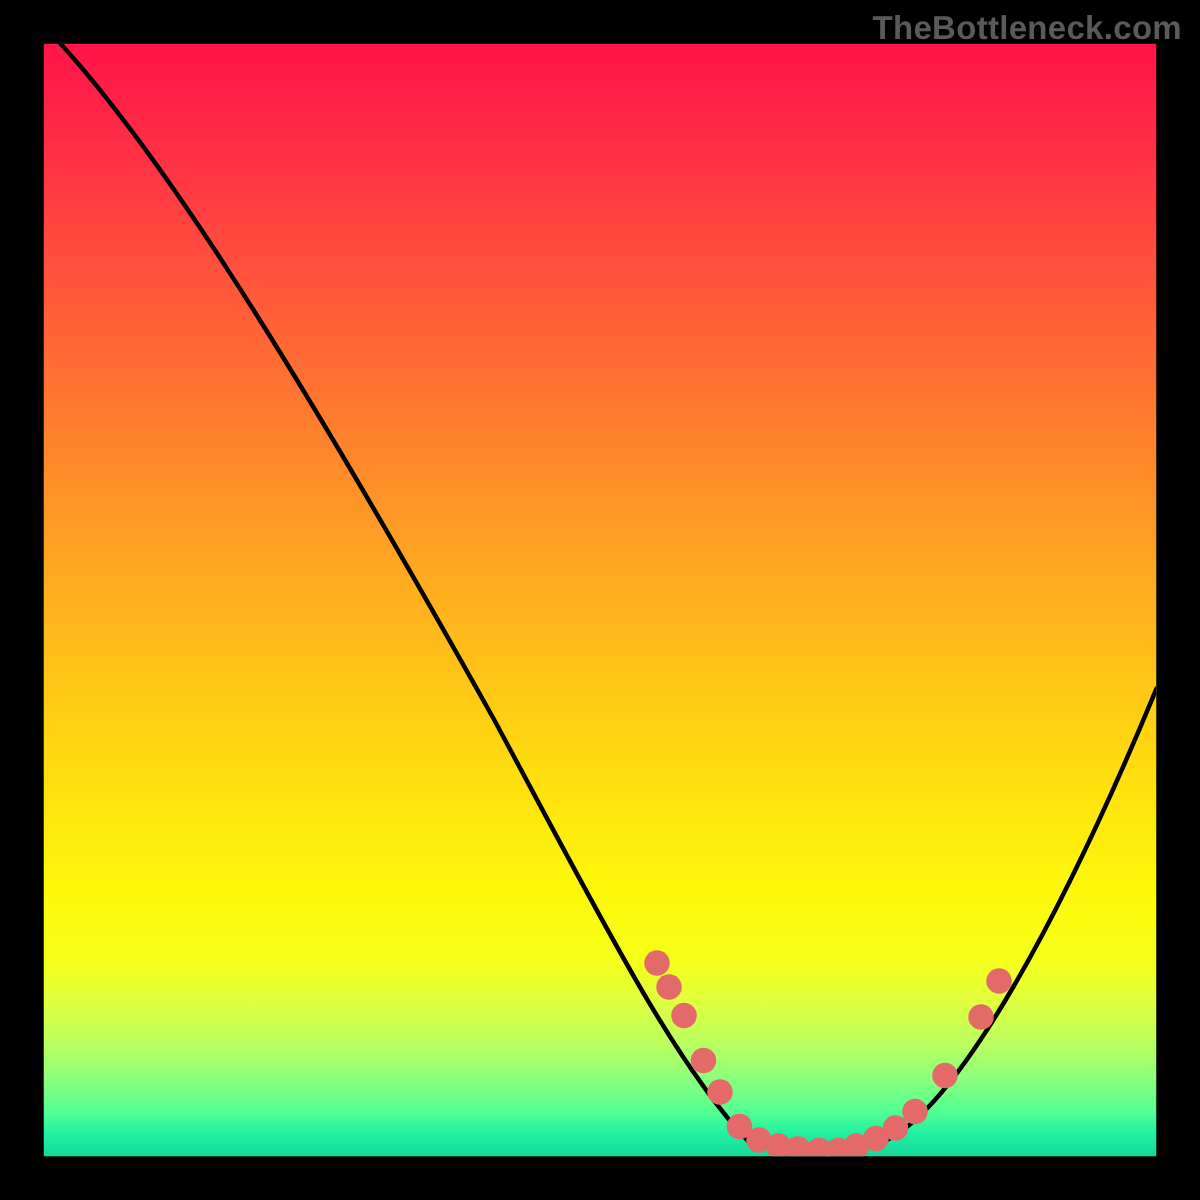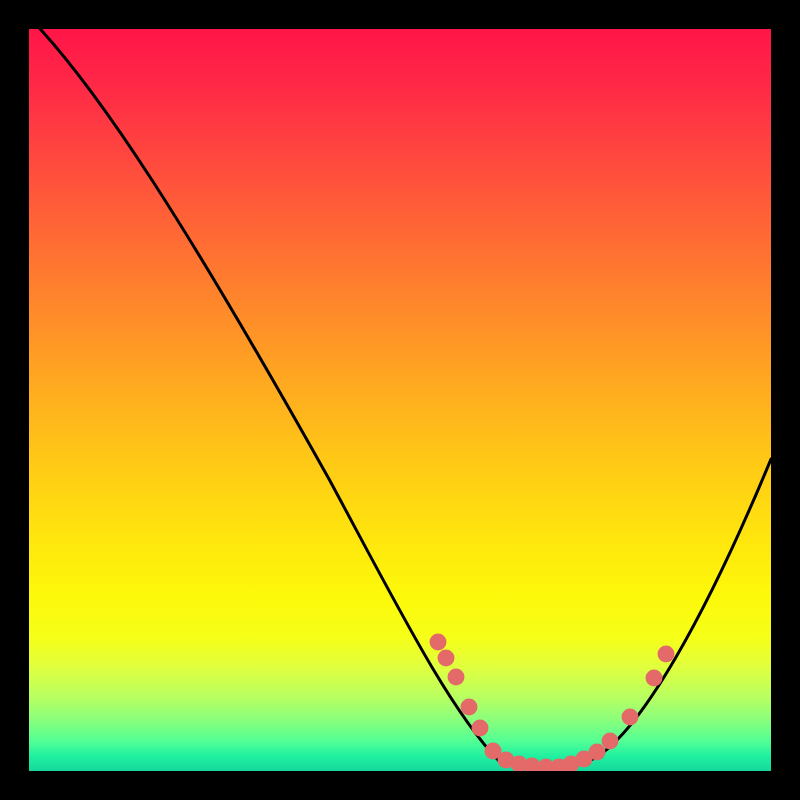--- a/index.html
+++ b/index.html
@@ -96,13 +96,14 @@
           <circle cx="555" cy="730" r="8.5" fill="#e46a6a"></circle>
           <circle cx="568" cy="723" r="8.5" fill="#e46a6a"></circle>
           <circle cx="581" cy="712" r="8.5" fill="#e46a6a"></circle>
           <circle cx="601" cy="688" r="8.5" fill="#e46a6a"></circle>
           <circle cx="625" cy="649" r="8.5" fill="#e46a6a"></circle>
           <circle cx="637" cy="625" r="8.5" fill="#e46a6a"></circle>
         </g>
     </svg>
   </div>
 
+  <div class="watermark">TheBottleneck.com</div>
 </div>
 
 </body></html>

